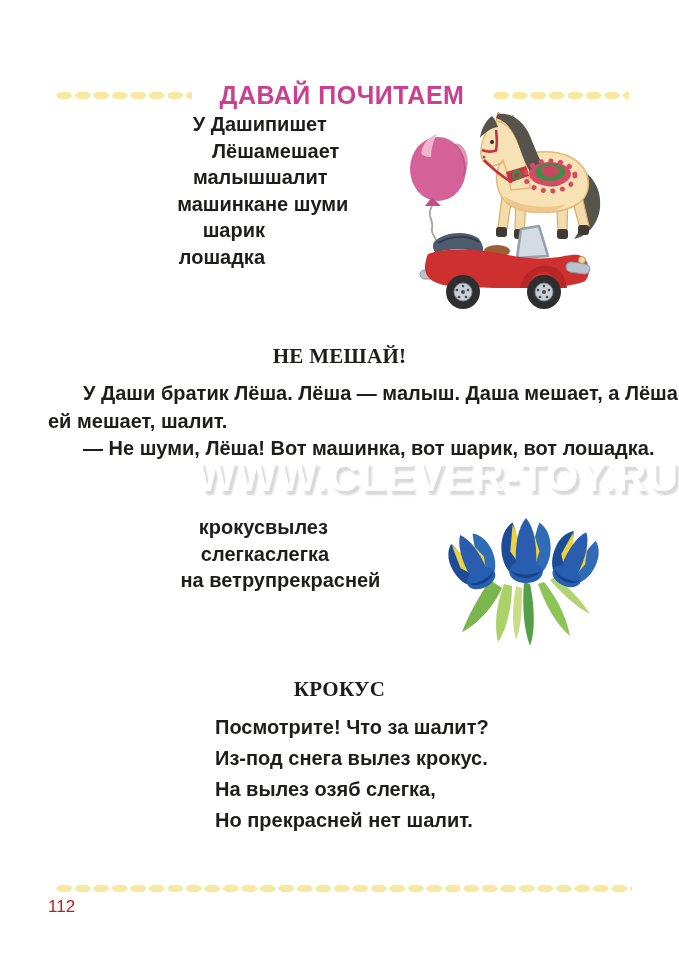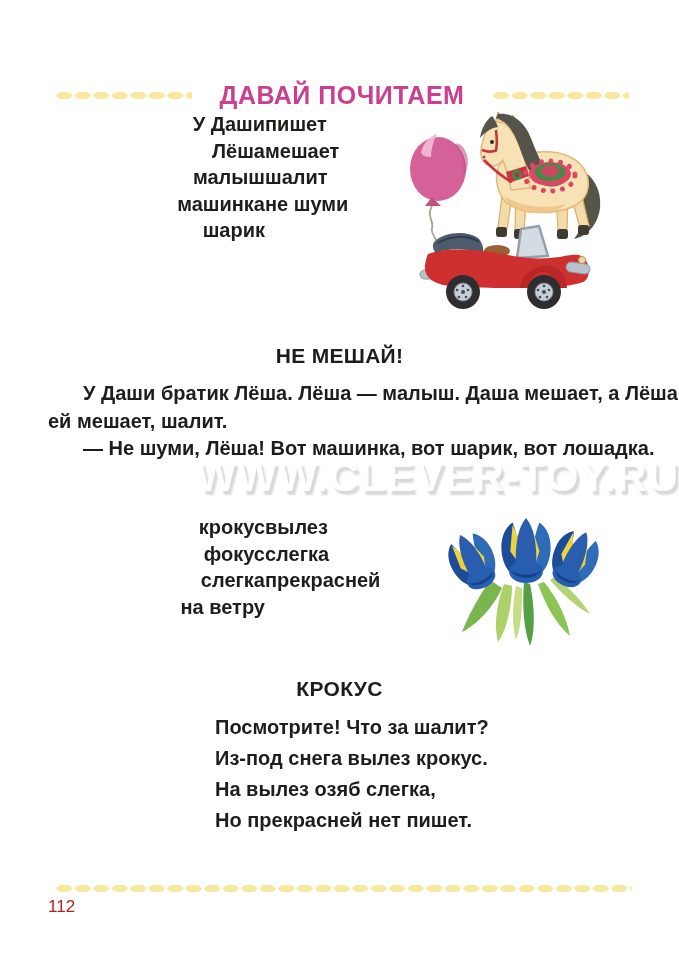--- a/index.html
+++ b/index.html
@@ -52,20 +52,21 @@
   .word-col-1 { width: 180px; text-align: right; }
   .word { white-space: nowrap; }
   
   .story-title, .poem-title {
     position: absolute;
     left: 0; width: 100%;
     text-align: center;
     font-size: 21px;
     font-weight: 700;
     letter-spacing: 0.3px;
+    font-family: Liberation Serif, serif;
   }
   .story-title { top: 344px; }
   .story {
     position: absolute;
     left: 48px; top: 380px;
     width: 600px;
     font-size: 20px;
     font-weight: 700;
     line-height: 27.5px;
   }
@@ -123,20 +124,21 @@
     <span class="dots"></span>
   </div>
 
   <div class="word-block wb1">
     <div class="word-col-1">
       <div class="word">У Даши</div>
       <div class="word">Лёша</div>
       <div class="word">малыш</div>
       <div class="word">машинка</div>
       <div class="word">шарик</div>
+      <div class="word">лошадка</div>
     </div>
     <div class="word-col-2">
       <div class="word">пишет</div>
       <div class="word">мешает</div>
       <div class="word">шалит</div>
       <div class="word">не шуми</div>
     </div>
   </div>
 
   <svg class="illus illus-toys" width="232" height="222" viewBox="0 0 232 222" aria-hidden="true">
@@ -232,21 +234,20 @@
     <div class="line indent">У Даши братик Лёша. Лёша — малыш. Даша мешает, а Лёша</div>
     <div class="line">ей мешает, шалит.</div>
     <div class="line indent">— Не шуми, Лёша! Вот машинка, вот шарик, вот лошадка.</div>
   </div>
 
   <div class="watermark">WWW.CLEVER-TOY.RU</div>
 
   <div class="word-block wb2">
     <div class="word-col-1">
       <div class="word">крокус</div>
-      <div class="word">фокус</div>
       <div class="word">слегка</div>
       <div class="word">на ветру</div>
     </div>
     <div class="word-col-2">
       <div class="word">вылез</div>
       <div class="word">слегка</div>
       <div class="word">прекрасней</div>
     </div>
   </div>
 
@@ -275,19 +276,19 @@
     <use href="#croc" transform="translate(44,78) rotate(-26)"></use>
     <use href="#croc" transform="translate(128,76) rotate(24)"></use>
     <use href="#croc" transform="translate(88,72) scale(1.12)"></use>
   </svg>
 
   <div class="poem-title">КРОКУС</div>
   <div class="poem">
     <div class="line">Посмотрите! Что за шалит?</div>
     <div class="line">Из-под снега вылез крокус.</div>
     <div class="line">На вылез озяб слегка,</div>
-    <div class="line">Но прекрасней нет пишет.</div>
+    <div class="line">Но прекрасней нет шалит.</div>
   </div>
 
   <div class="dots bottom-dots"></div>
   <div class="page-number">112</div>
 
 </div>
 
 </body></html>

